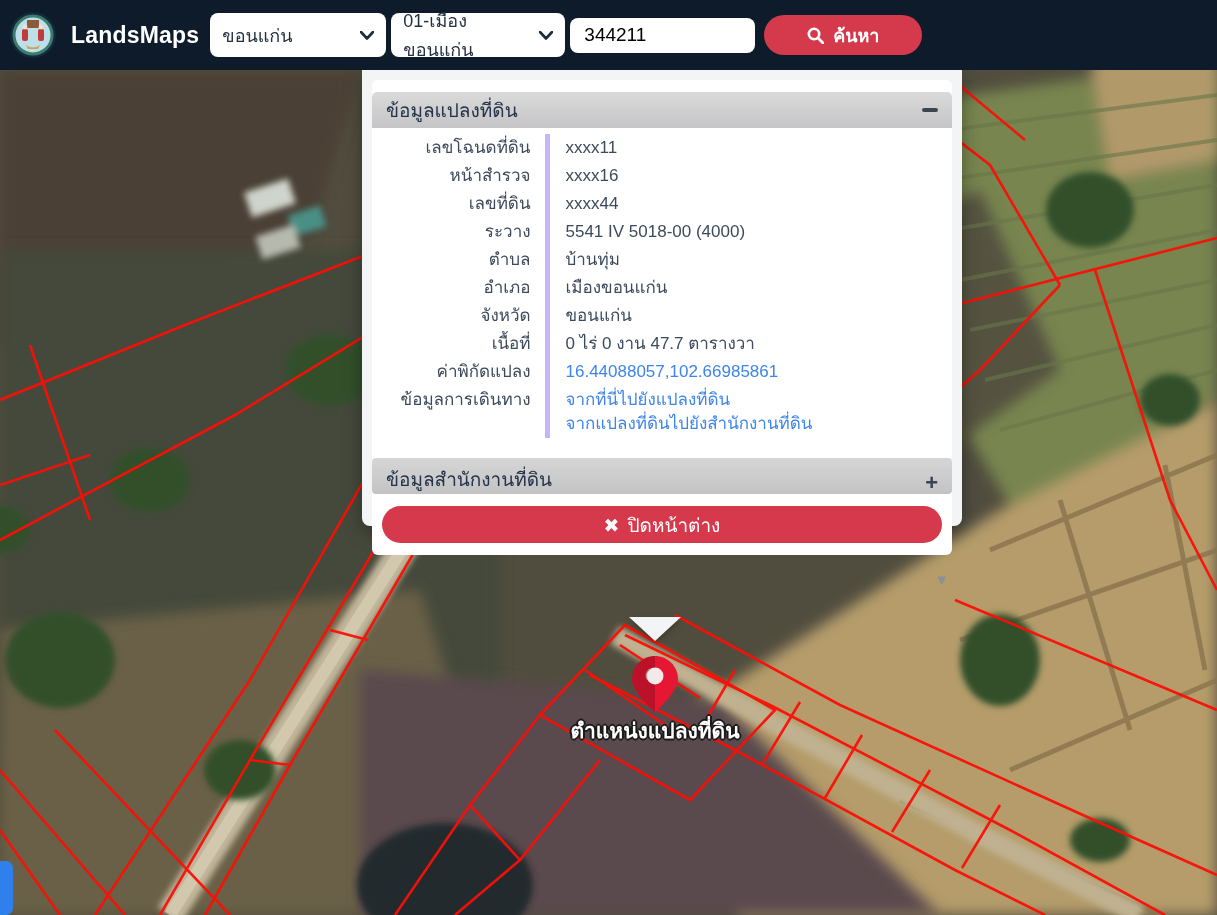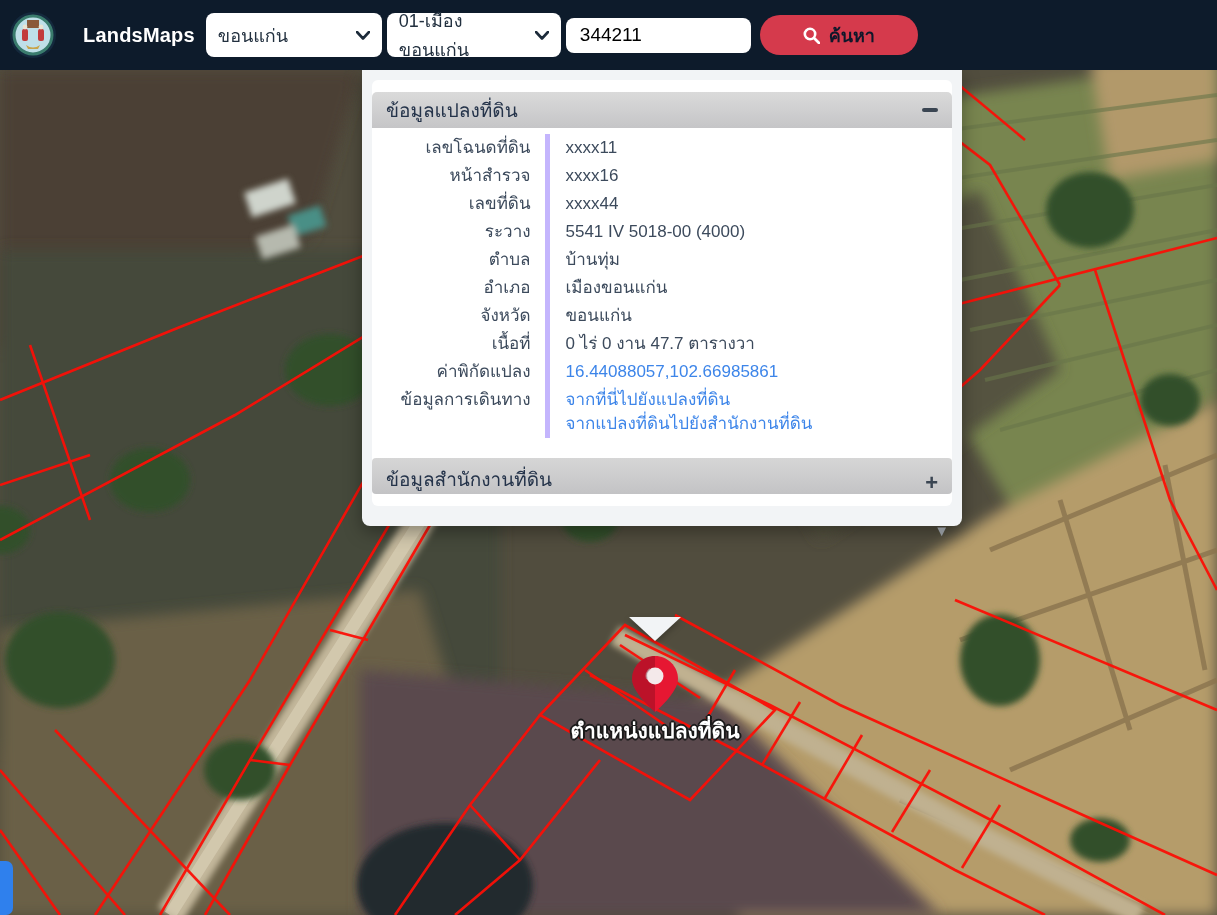--- a/index.html
+++ b/index.html
@@ -7,31 +7,31 @@
   body { font-family:"Liberation Sans","DejaVu Sans",sans-serif; position:relative; background:#55503f; }
 
   
   .map { position:absolute; left:0; top:70px; width:1217px; height:845px; }
   .map svg { display:block; }
 
   
   .navbar { position:absolute; left:0; top:0; width:1217px; height:70px;
             background:#0d1b2b; display:flex; align-items:center; z-index:40; }
   .logo { width:48px; height:48px; border-radius:50%; margin-left:9px; flex:0 0 auto; }
-  .app-title { color:#ffffff; font-size:20px; font-weight:bold; margin-left:26px; letter-spacing:.2px; }
+  .app-title { color:#ffffff; font-size:23px; font-weight:bold; margin-left:14px; letter-spacing:.2px; }
   .select-box { height:44px; background:#ffffff; border-radius:8px; display:flex; align-items:center;
                 justify-content:space-between; padding:0 12px; color:#22303f; font-size:18px; cursor:pointer; }
   .select-box .chev { margin-left:10px; flex:0 0 auto; }
   .sel-province { width:176px; margin-left:11px; }
   .sel-amphoe  { width:174px; margin-left:5px; }
   .parcel-input { width:185px; height:35px; margin-left:5px; border:none; border-radius:8px;
                   font-size:19px; color:#000000; padding:0 14px; outline:none;
                   font-family:"Liberation Sans","DejaVu Sans",sans-serif; }
   .search-btn { margin-left:9px; width:158px; height:40px; border:none; border-radius:20px;
-                background:#d53a4c; color:#0f172a; font-size:18px; font-weight:bold; cursor:pointer;
+                background:#d53a4c; color:#ffffff; font-size:18px; font-weight:bold; cursor:pointer;
                 display:flex; align-items:center; justify-content:center; gap:9px;
                 font-family:"Liberation Sans","DejaVu Sans",sans-serif; }
 
   
   .popup { position:absolute; left:362px; top:70px; width:600px; height:456px; z-index:30;
            background:#f2f4f6; border-radius:0 0 8px 8px; box-shadow:0 6px 18px rgba(0,0,0,.35);
            padding:10px 10px 0 10px; }
   .popup-tail { position:absolute; left:629px; top:617px; z-index:29; width:0; height:0;
                 border-left:26px solid transparent; border-right:26px solid transparent;
                 border-top:24px solid #f2f4f6; filter:drop-shadow(0 3px 3px rgba(0,0,0,.25)); }
@@ -299,20 +299,23 @@
           </td>
         </tr>
       </tbody>
     </table>
 
     <div class="acc-header second">
       <span class="acc-title">ข้อมูลสำนักงานที่ดิน</span>
       <span class="acc-icon">+</span>
     </div>
 
+    <button class="close-btn">
+      <span class="x">✖</span><span>ปิดหน้าต่าง</span>
+    </button>
   </div>
 
   <div class="popup-footer">
     <span class="scroll-down">▼</span>
   </div>
 </div>
 <div class="popup-tail"></div>
 
 <svg class="marker" width="48" height="58" viewBox="0 0 48 58">
   <path d="M24,1 C11.3,1 1,11.3 1,24 C1,38 24,57 24,57 C24,57 47,38 47,24 C47,11.3 36.7,1 24,1 Z" fill="#e61732"></path>

